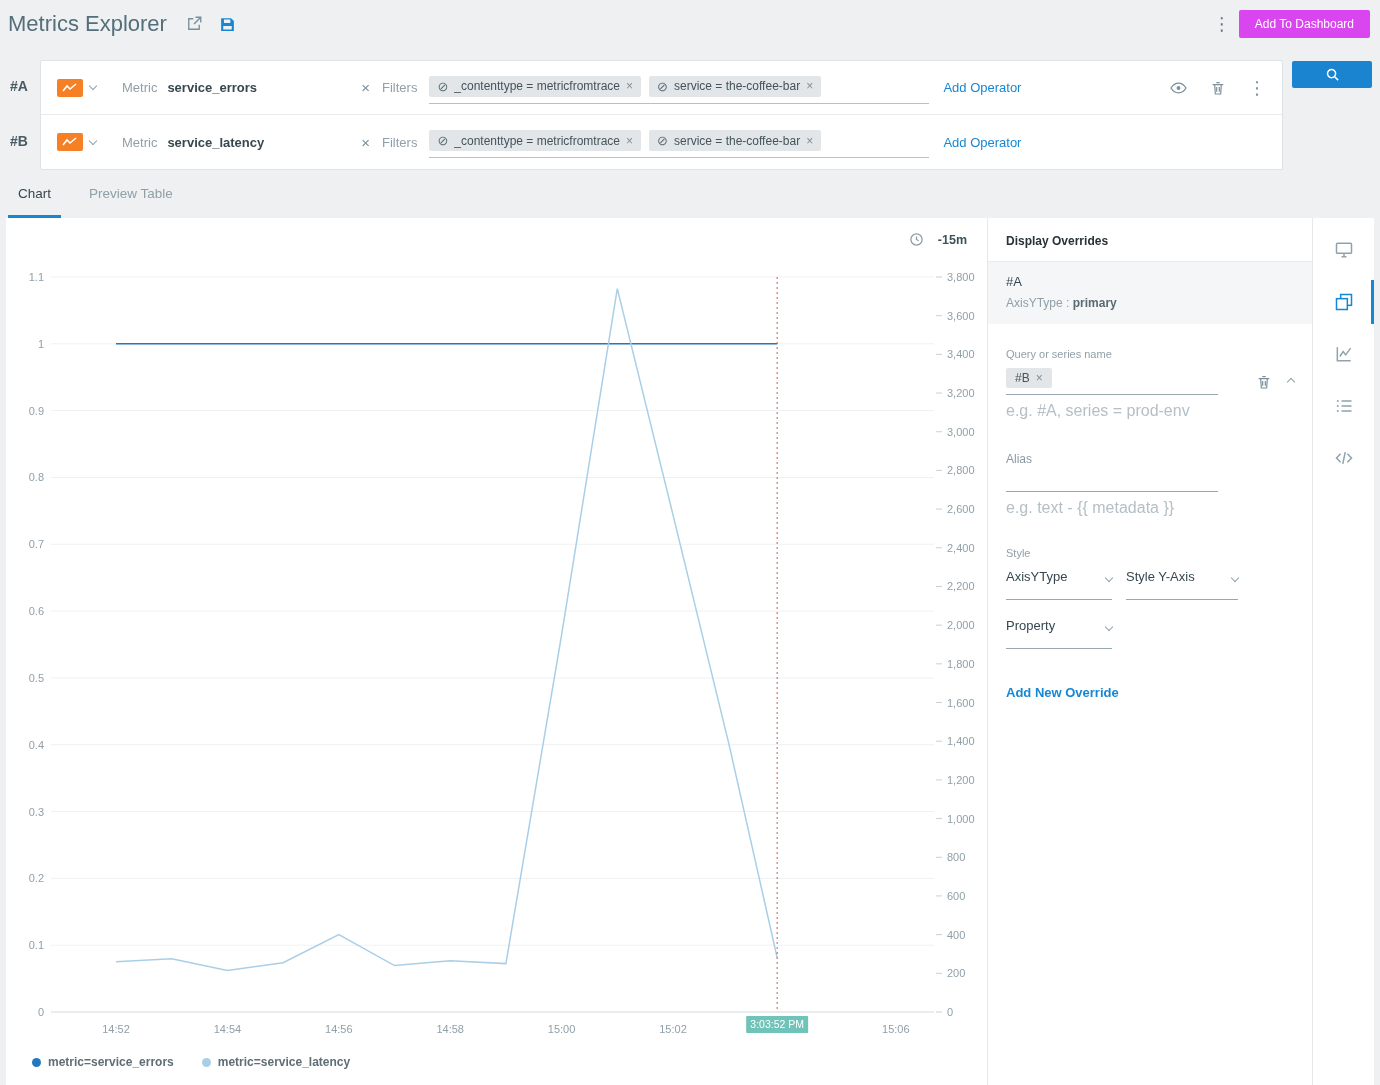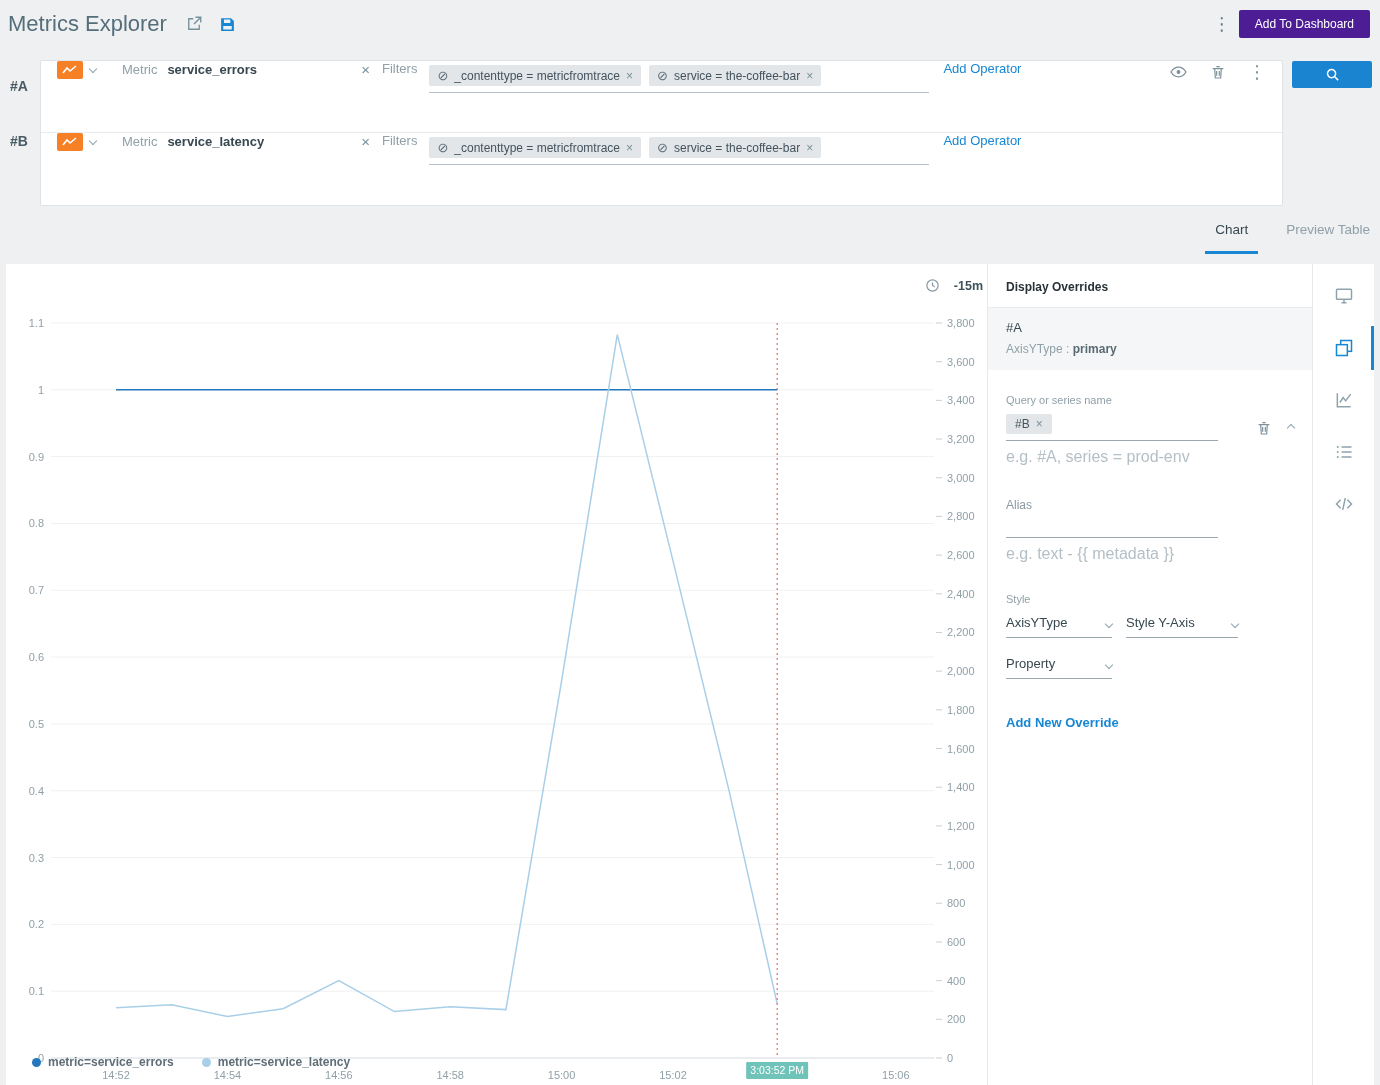--- a/index.html
+++ b/index.html
@@ -6,28 +6,28 @@
   body { width:1380px; height:1085px; background:#eef0f2; font-family:"Liberation Sans",sans-serif; color:#37474f; overflow:hidden; }
   .app { display:flex; flex-direction:column; width:1380px; height:1085px; }
 
   
   .header { height:48px; display:flex; align-items:center; padding:16px 8px; }
   .page-title { font-size:22px; color:#546e7a; font-weight:400; margin-right:18px; }
   .hdr-icon { display:inline-flex; align-items:center; margin-right:16px; color:#78909c; cursor:pointer; }
   .hdr-icon.save { color:#1787d3; }
   .spacer { flex:1; }
   .kebab { font-size:18px; color:#5f7682; padding:2px 8px; cursor:pointer; }
-  .add-dash-btn { background:#4c1d95; color:#fff; font-size:12px; padding:7px 16px; border:none; border-radius:2px; margin-right:2px; cursor:pointer; }
+  .add-dash-btn { background:#d946ef; color:#fff; font-size:12px; padding:7px 16px; border:none; border-radius:2px; margin-right:2px; cursor:pointer; }
 
   
   .query-area { position:relative; margin-top:12px; }
   .row-id { position:absolute; left:10px; font-size:14px; font-weight:700; color:#4a5b64; }
   .row-id.a { top:18px; } .row-id.b { top:73px; }
   .query-cards { margin-left:40px; margin-right:97px; background:#fff; border:1px solid #dfe3e6; border-radius:2px; }
-  .query-row { height:72px; display:flex; align-items:flex-start; padding:0 16px; }
+  .query-row { height:54px; display:flex; align-items:center; padding:0 16px; }
   .query-row.first { border-bottom:1px solid #e7ebed; }
   .metric-type-btn { display:flex; align-items:center; cursor:pointer; }
   .metric-type-icon { width:26px; height:18px; background:#f58025; border-radius:2px; display:flex; align-items:center; justify-content:center; }
   .chev { display:inline-block; width:6px; height:6px; border-right:1.6px solid #8fa3ad; border-bottom:1.6px solid #8fa3ad; transform:rotate(45deg); }
   .chev.up { transform:rotate(-135deg); }
   .metric-type-btn .chev { margin-left:7px; margin-top:-3px; }
   .metric-field { display:flex; align-items:center; width:248px; margin-left:26px; }
   .field-label { font-size:13px; color:#90a0a8; }
   .metric-value { font-size:13px; color:#37474f; margin-left:10px; flex:1; cursor:text;font-weight:bold; }
   .clear-x { font-size:15px; color:#78909c; cursor:pointer; }
@@ -36,29 +36,29 @@
   .chip { background:#e2e6e9; border-radius:2px; padding:3px 8px; font-size:12px; color:#44535c; display:inline-flex; align-items:center; gap:6px; white-space:nowrap; }
   .chip .exc { font-size:13px; color:#5a6b74; }
   .chip .x { font-size:12px; color:#78909c; cursor:pointer; }
   .add-operator { font-size:13px; font-weight:500; color:#1787d3; margin-left:14px; cursor:pointer; white-space:nowrap; }
   .row-actions { margin-left:auto; display:flex; align-items:center; gap:22px; color:#7d909b; }
   .row-actions .kebab { padding:0; color:#7d909b; }
   .icon-btn { display:inline-flex; cursor:pointer; }
   .search-btn { position:absolute; top:1px; right:8px; width:80px; height:27px; background:#1b84d1; border:none; border-radius:2px; display:flex; align-items:center; justify-content:center; cursor:pointer; }
 
   
-  .tabs { display:flex; margin:16px 0 10px 8px;justify-content:flex-end; }
+  .tabs { display:flex; margin:16px 0 0 8px; }
   .tab { height:32px; padding:0 10px; font-size:13.5px; display:flex; align-items:flex-start; cursor:pointer; }
   .tab.active { color:#37474f; border-bottom:3px solid #1787d3; font-weight:500; }
   .tab.inactive { color:#90a0a8; margin-left:18px; }
 
   
   .main { flex:1; margin:0 6px; background:#fff; display:flex; min-height:0; }
   .chart-panel { flex:1; position:relative; min-width:0; }
-  .time-range { position:absolute; top:14px; right:4px; display:flex; align-items:center; gap:14px; cursor:pointer; }
+  .time-range { position:absolute; top:14px; right:20px; display:flex; align-items:center; gap:14px; cursor:pointer; }
   .time-range span { font-size:12.5px; font-weight:700; color:#3f525c; }
   svg text { font-family:"Liberation Sans",sans-serif; }
   #chart-svg { position:absolute; top:0; left:0; }
   .legend { position:absolute; bottom:16px; left:26px; display:flex; gap:28px; }
   .legend-item { display:flex; align-items:center; gap:7px; cursor:pointer; }
   .legend-dot { width:9px; height:9px; border-radius:50%; display:inline-block; }
   .legend-item span:last-child { font-size:12px; color:#5f6e77;font-weight:bold; }
 
   
   .overrides { width:325px; border-left:1px solid #e5e9eb; }
@@ -71,21 +71,21 @@
   .ov-body { padding:0 18px; }
   .ov-label { font-size:11px; color:#90a0a8; margin-top:24px; }
   .ov-label.md { font-size:12px; color:#8a9aa3; margin-top:32px; }
   .chip-row { display:flex; align-items:flex-end; margin-top:8px; }
   .underline-box { width:212px; border-bottom:1px solid #99a7af; padding-bottom:6px; }
   .chip.sm { padding:3px 9px; }
   .row-icons { margin-left:auto; display:flex; align-items:center; gap:16px; color:#7d909b; padding-bottom:4px; }
   .ov-hint { font-size:16px; color:#b4bfc6; margin-top:7px; }
   .underline-input { width:212px; height:18px; border-bottom:1px solid #99a7af; margin-top:8px; cursor:text; }
   .select-row { display:flex; gap:14px; margin-top:10px; }
-  .ov-select { width:106px; border-bottom:1px solid #99a7af; padding-bottom:7px; display:flex; justify-content:space-between; align-items:flex-end; font-size:13px; color:#37474f; cursor:pointer; }
+  .ov-select { width:106px; border-bottom:1px solid #99a7af; padding-bottom:15px; display:flex; justify-content:space-between; align-items:flex-end; font-size:13px; color:#37474f; cursor:pointer; }
   .ov-select.wide { width:112px; }
   .ov-select .chev { margin-bottom:3px; }
   .ov-select.mt { margin-top:18px; }
   .add-override { font-size:13px; font-weight:700; color:#1787d3; margin-top:36px; cursor:pointer; }
 
   
   .toolbar { width:62px; border-left:1px solid #e5e9eb; display:flex; flex-direction:column; align-items:stretch; padding-top:10px; }
   .tb-item { position:relative; height:44px; display:flex; align-items:center; justify-content:center; color:#8fa3ad; cursor:pointer; margin-bottom:8px; }
   .tb-item.active { color:#1787d3; }
   .tb-item.active .tb-ind { position:absolute; right:0; top:0; width:3px; height:100%; background:#1787d3; }

